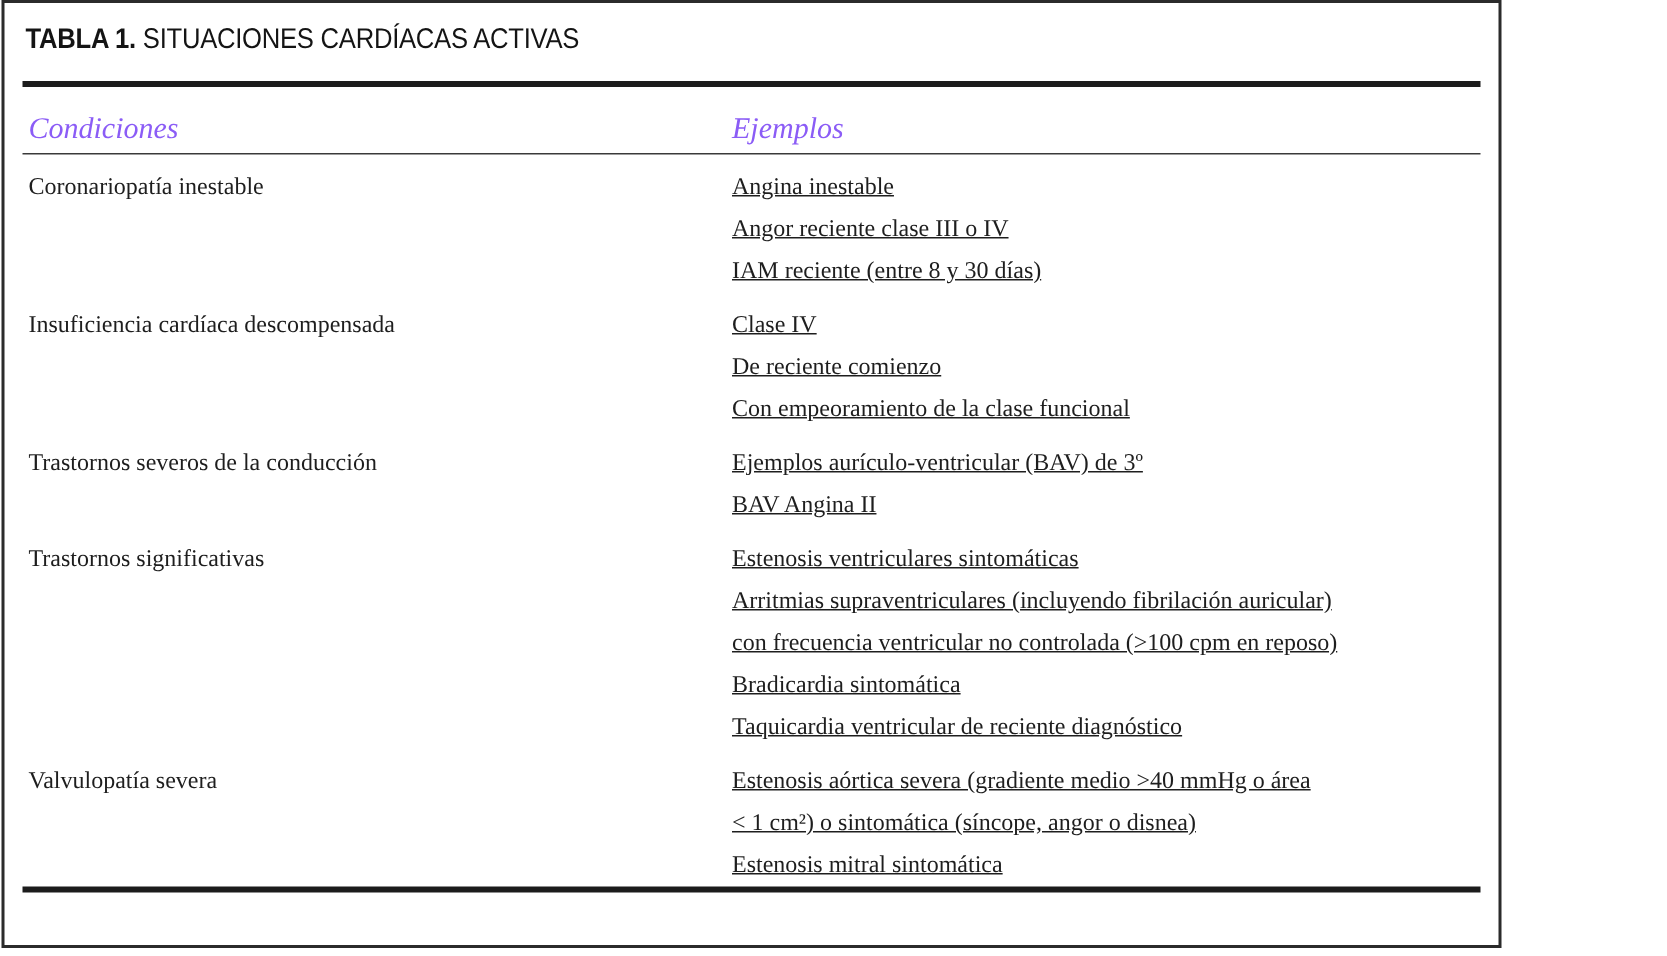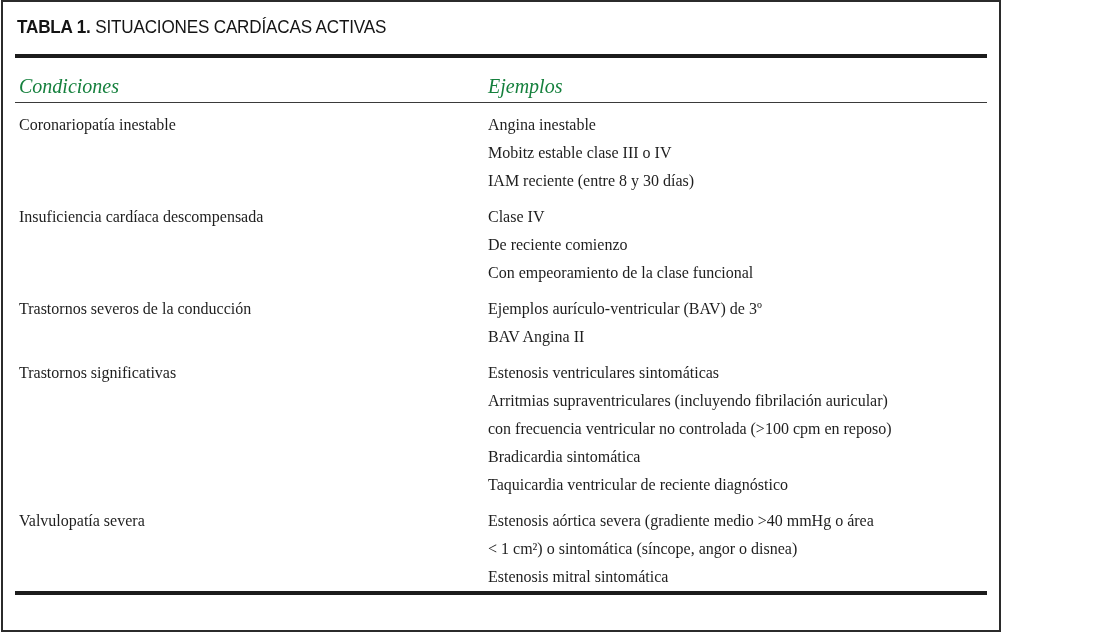--- a/index.html
+++ b/index.html
@@ -57,30 +57,30 @@
     grid-template-columns: 469px 1fr;
   }
   .header-row {
     padding: 16px 0 4px 0;
   }
   .col-header {
     font-style: italic;
     font-size: 20px;
     line-height: 24px;
     padding-left: 4px;
-    color: #15803d;
+    color: #8b5cf6;
   }
   .data-row {
     padding-top: 8px;
     font-size: 16px;
     line-height: 28px;
   }
   .cell { padding-left: 4px; }
   .cell.examples { padding-right: 2px; }
-  .example-line { white-space: pre-line; }
+  .example-line { white-space: pre-line; text-decoration: underline; }
   .rule.bottom-rule { margin-top: 0; }
 </style>
 </head>
 <body>
 
 <div class="page">
   <div class="frame">
 
     <div class="table-title">
       <span class="title-bold">TABLA 1.</span>
@@ -94,21 +94,21 @@
       <div class="col-header">Ejemplos</div>
     </div>
 
     <div class="rule thin"></div>
 
     <div id="table-body">
   <div class="grid data-row">
     <div class="cell condition">Coronariopatía inestable</div>
     <div class="cell examples">
             <div class="example-line">Angina inestable</div>
-            <div class="example-line">Mobitz estable clase III o IV</div>
+            <div class="example-line">Angor reciente clase III o IV</div>
             <div class="example-line">IAM reciente (entre 8 y 30 días)</div>
           </div>
   </div>
 
   <div class="grid data-row">
     <div class="cell condition">Insuficiencia cardíaca descompensada</div>
     <div class="cell examples">
             <div class="example-line">Clase IV</div>
             <div class="example-line">De reciente comienzo</div>
             <div class="example-line">Con empeoramiento de la clase funcional</div>

